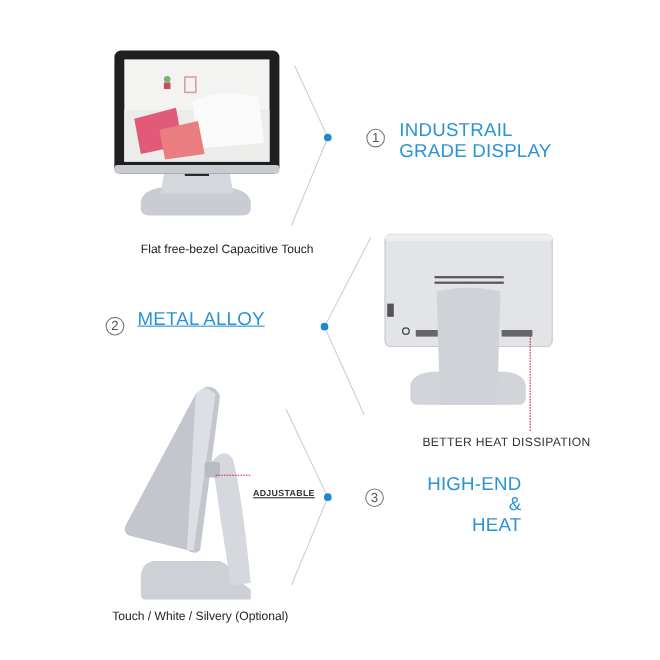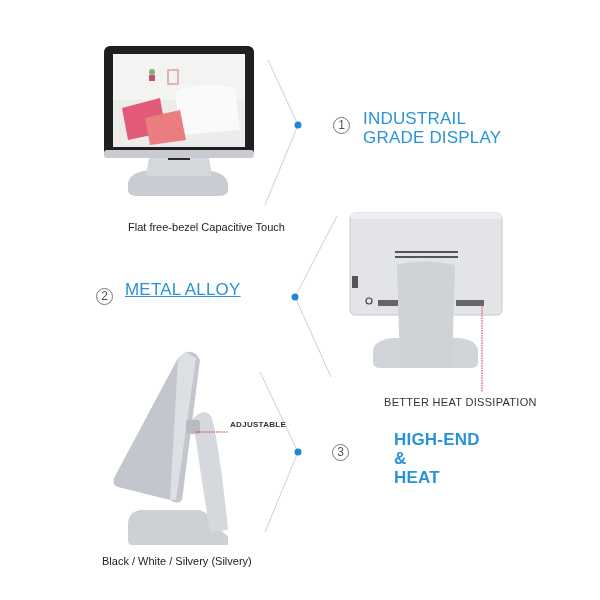--- a/index.html
+++ b/index.html
@@ -80,22 +80,22 @@
   <div>INDUSTRAIL</div>
   <div>GRADE DISPLAY</div>
 </div>
 
 <div class="abs num-badge" style="left:96px; top:288px;">2</div>
 <div class="abs feature-title" style="left:125px; top:280px;text-decoration:underline;">
   <div>METAL ALLOY</div>
 </div>
 
 <div class="abs num-badge" style="left:332px; top:444px;">3</div>
-<div class="abs feature-title" style="left:394px; top:430px; width:96px; text-align:left;font-weight:bold;">
+<div class="abs feature-title" style="left:378px; top:430px; width:96px; text-align:right;">
   <div>HIGH-END</div>
   <div>&amp;</div>
   <div>HEAT</div>
 </div>
 
 <div class="abs caption" style="left:102px; top:221px;padding-left:26px;">Flat free-bezel Capacitive Touch</div>
-<div class="abs caption" style="left:102px; top:555px;">Black / White / Silvery (Silvery)</div>
+<div class="abs caption" style="left:102px; top:555px;">Touch / White / Silvery (Optional)</div>
 <div class="abs small-label" style="left:357px; top:396px; font-weight:normal; font-size:11px;margin-left:27px;">BETTER HEAT DISSIPATION</div>
-<div class="abs small-label" style="left:230px; top:420px;">ADJUSTABLE</div>
+<div class="abs small-label" style="left:230px; top:444px;text-decoration:underline;">ADJUSTABLE</div>
 
 </body></html>

